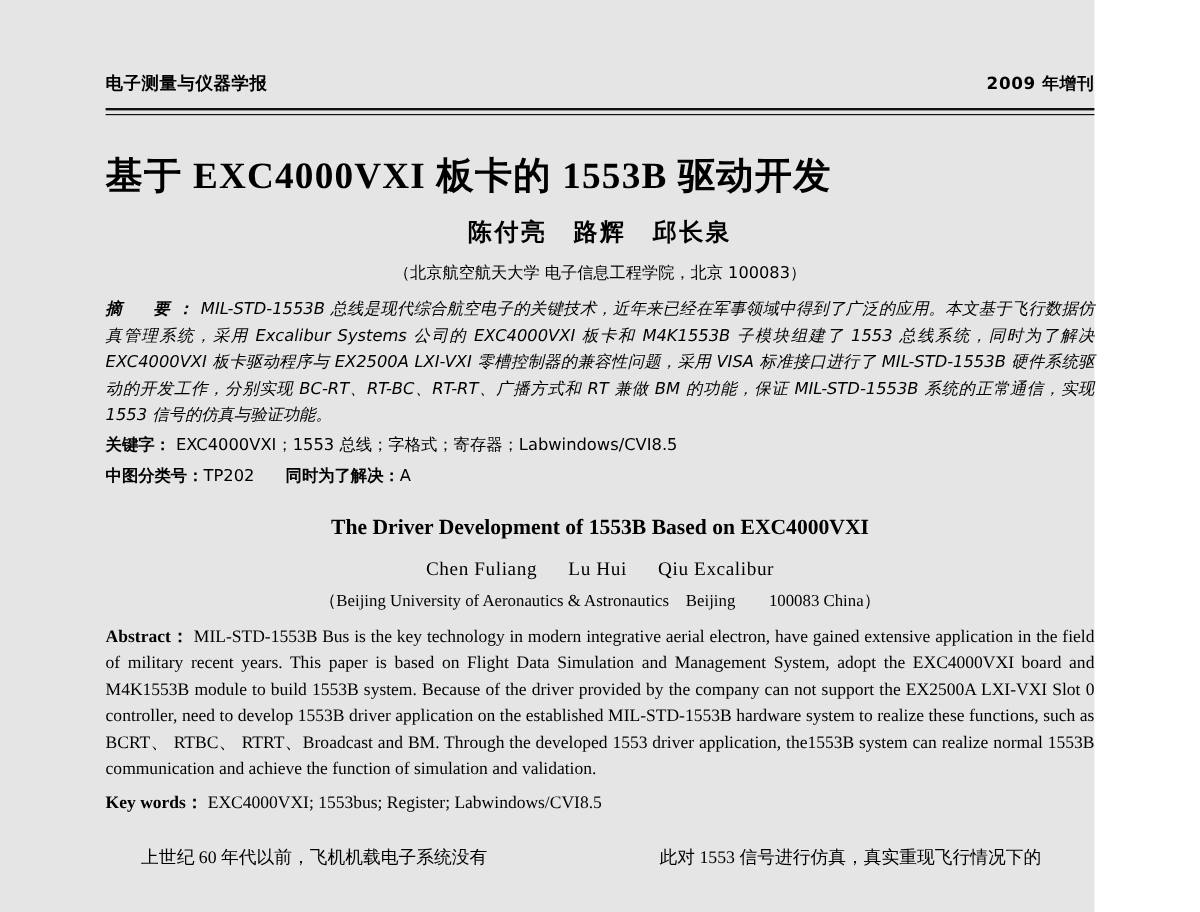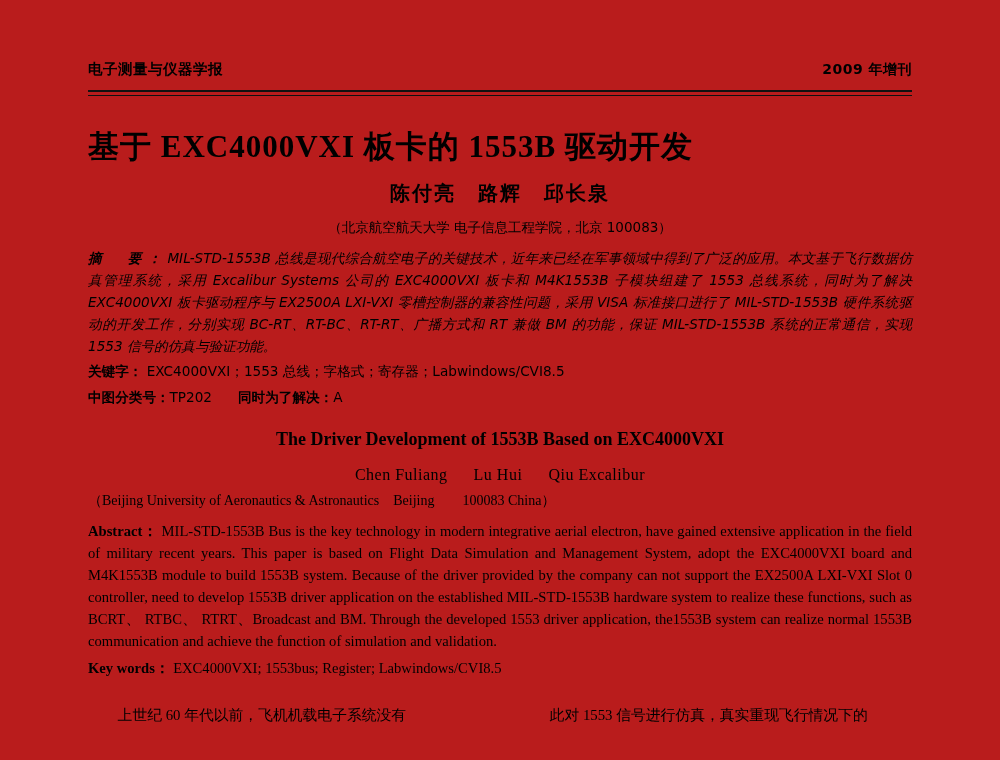--- a/index.html
+++ b/index.html
@@ -11,23 +11,23 @@
     width: 1000px;
     height: 760px;
     font-family: "Liberation Serif", "DejaVu Serif", serif;
     color: #000000;
     position: relative;
     overflow: hidden;
   }
   .page {
     position: absolute;
     left: 0; top: 0;
-    width: 1000px;
+    width: 912px;
     height: 760px;
-    background: #b91c1c;
+    background: #e5e5e5;
   }
   .content {
     position: absolute;
     left: 88px;
     top: 60px;
     width: 824px;
   }
 
   
   .runhead {
@@ -104,20 +104,21 @@
     margin-top: 20px;
   }
   .authors-en {
     text-align: center;
     font-size: 16px;
     margin-top: 16px;
     letter-spacing: 0.5px;
   }
   .authors-en .sp { display: inline-block; width: 26px; }
   .affil-en {
+    text-align: center;
     font-size: 14px;
     margin-top: 8px;
   }
 
   .abs-en {
     margin-top: 10px;
     font-size: 14.6px;
     line-height: 1.52;
     text-align: justify;
   }

